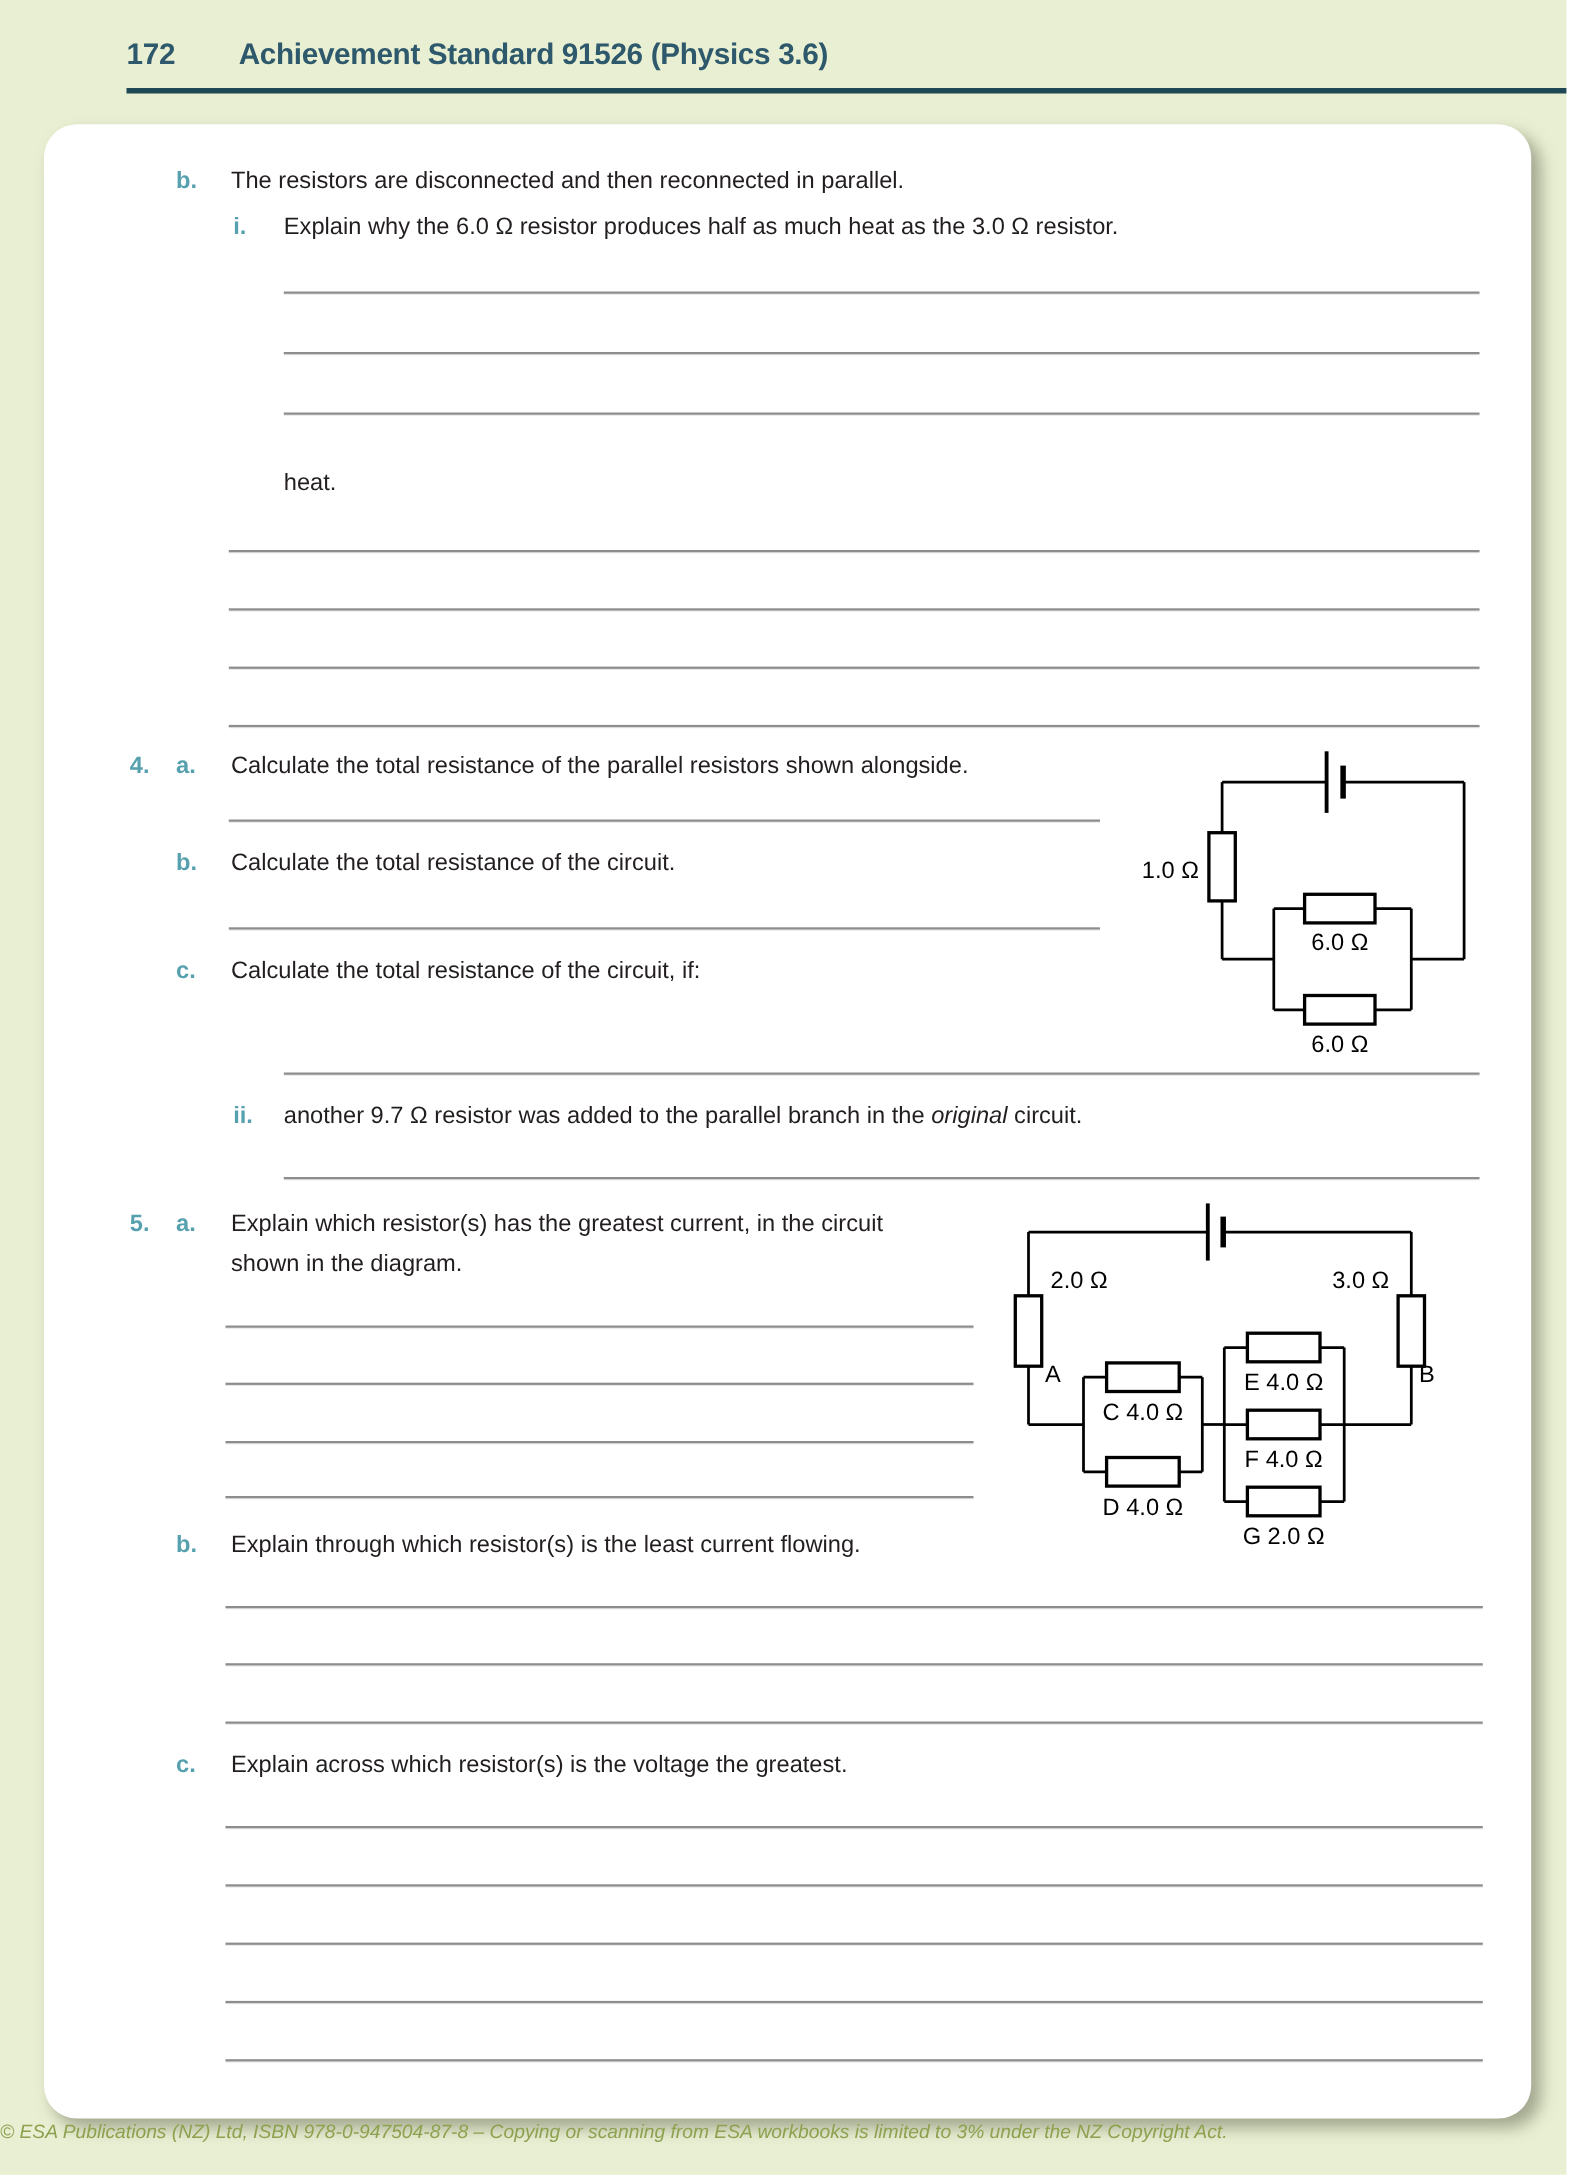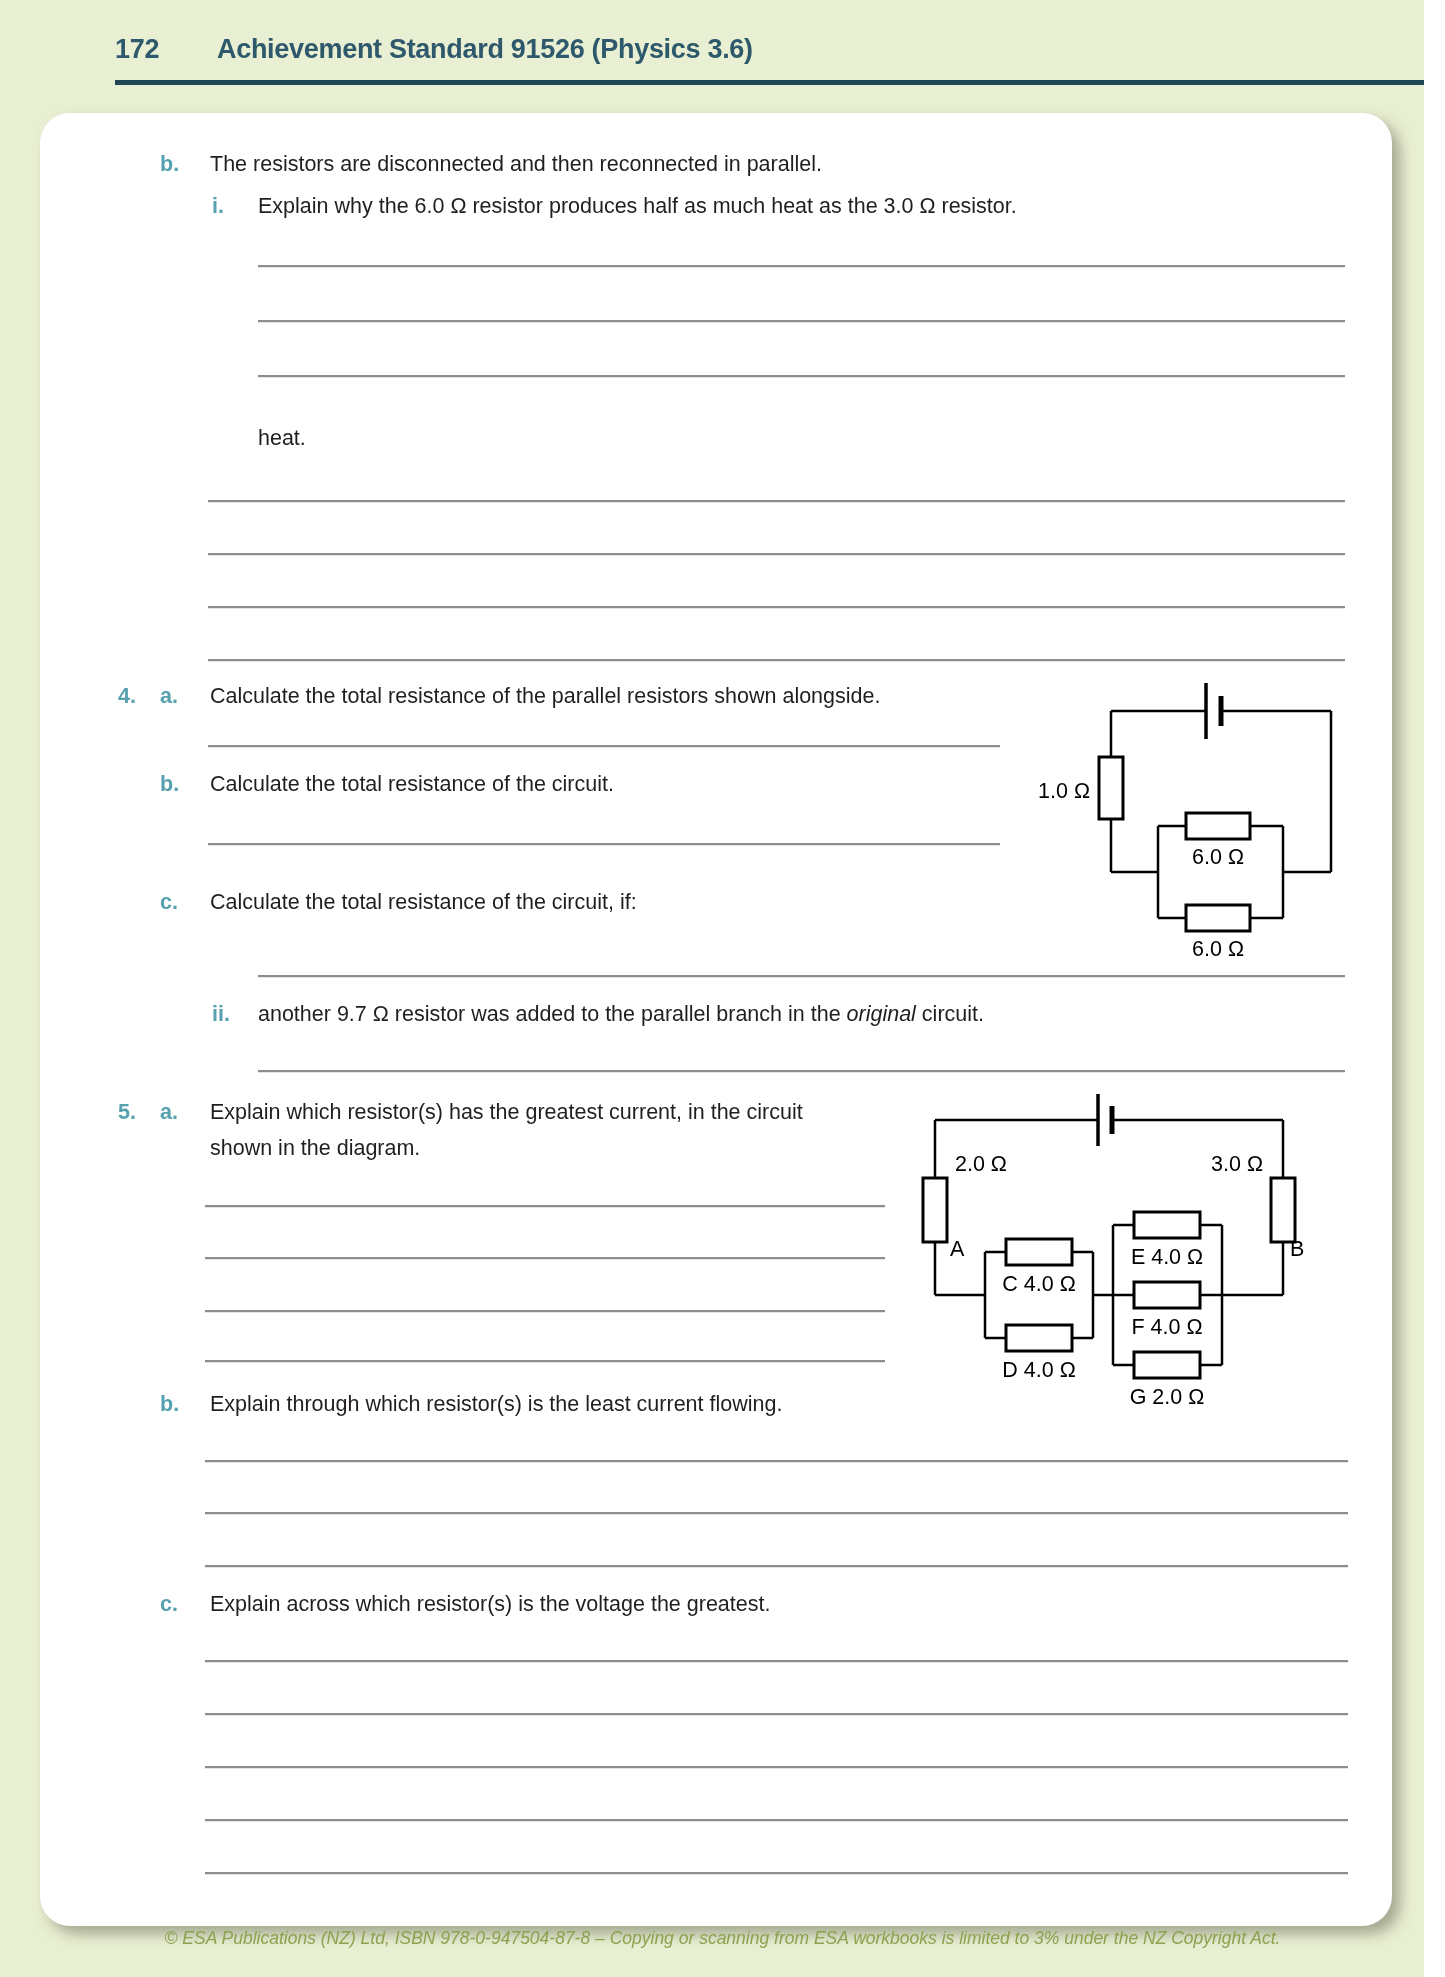--- a/index.html
+++ b/index.html
@@ -34,21 +34,21 @@
   
   svg { position:absolute; overflow:visible; }
   .wire { stroke:#000; stroke-width:2.5; fill:none; }
   .plate-long { stroke:#000; stroke-width:3.5; }
   .plate-short { stroke:#000; stroke-width:5; }
   .rbox { fill:#ffffff; stroke:#000; stroke-width:3; }
   .clab { font-family:"Liberation Sans", sans-serif; font-size:21.5px; fill:#000; }
   
   #footer {
     position:absolute; left:0; top:1928px; width:1445px;
-    text-align:center; font-size:17.5px; font-style:italic; color:#8da14f;
+    font-size:17.5px; font-style:italic; color:#8da14f;
   }
 </style>
 </head>
 <body>
 
 <div id="page">
 
   <div id="hdr-num">172</div>
   <div id="hdr-title">Achievement Standard 91526 (Physics 3.6)</div>
   <div id="hdr-rule"></div>
@@ -76,21 +76,21 @@
   <div class="qrow" style="left:118px; top:682px;">
     <span class="lbl numw">4.</span><span class="lbl ltrw">a.</span><span>Calculate the total resistance of the parallel resistors shown alongside.</span>
   </div>
   <div class="aline" style="left:208px; top:745px; width:792px;"></div>
 
   <div class="qrow" style="left:160px; top:770px;">
     <span class="lbl ltrw">b.</span><span>Calculate the total resistance of the circuit.</span>
   </div>
   <div class="aline" style="left:208px; top:843px; width:792px;"></div>
 
-  <div class="qrow" style="left:160px; top:868px;margin-top:20px;">
+  <div class="qrow" style="left:160px; top:868px;">
     <span class="lbl ltrw">c.</span><span>Calculate the total resistance of the circuit, if:</span>
   </div>
   <div class="aline" style="left:258px; top:975px; width:1087px;"></div>
 
   <div class="qrow" style="left:212px; top:1000px;">
     <span class="lbl romw">ii.</span><span>another 9.7 Ω resistor was added to the parallel branch in the </span><em class="orig">original</em><span> circuit.</span>
   </div>
   <div class="aline" style="left:258px; top:1070px; width:1087px;"></div>
 
   <div class="qrow" style="left:118px; top:1098px;">

